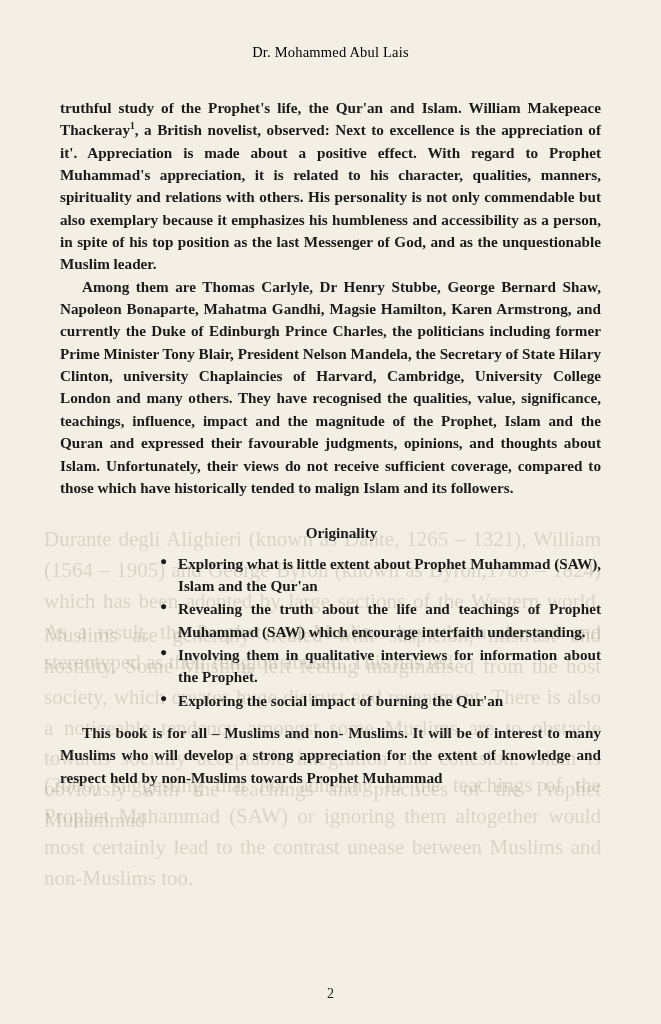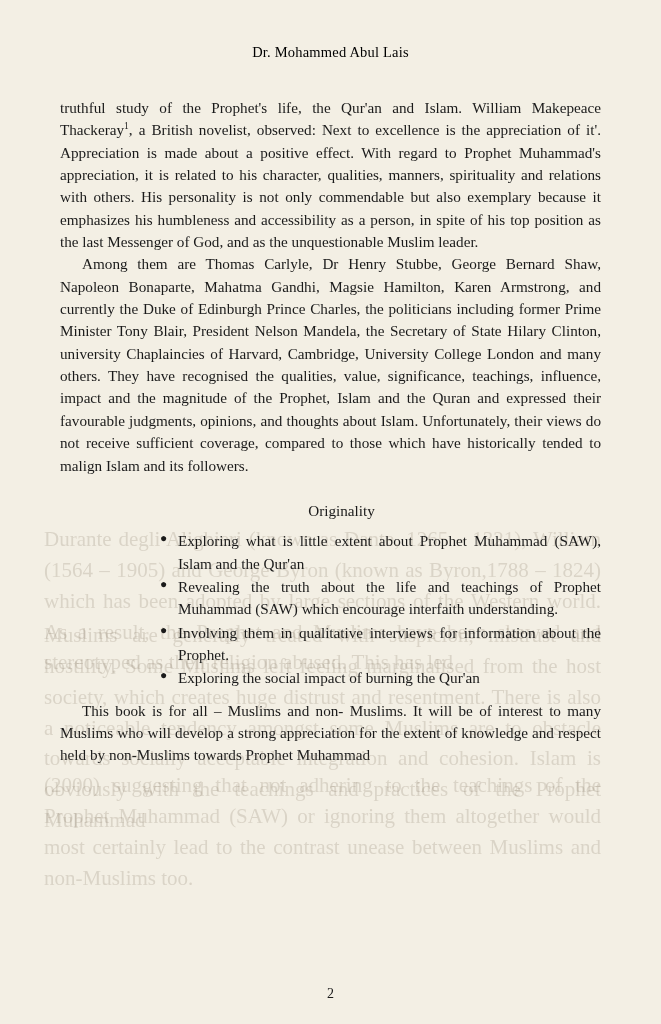--- a/index.html
+++ b/index.html
@@ -29,20 +29,21 @@
     letter-spacing: 0.2px;
     margin-bottom: 36px;
     color: #000000;
   }
   .body-text {
     font-size: 15.2px;
     line-height: 1.47;
     text-align: justify;
     text-justify: inter-word;
     hyphens: none;
+    font-weight: bold;
   }
   p.para {
     margin: 0;
     text-indent: 22px;
   }
   p.para.first {
     text-indent: 0;
   }
   sup {
     font-size: 9.5px;

